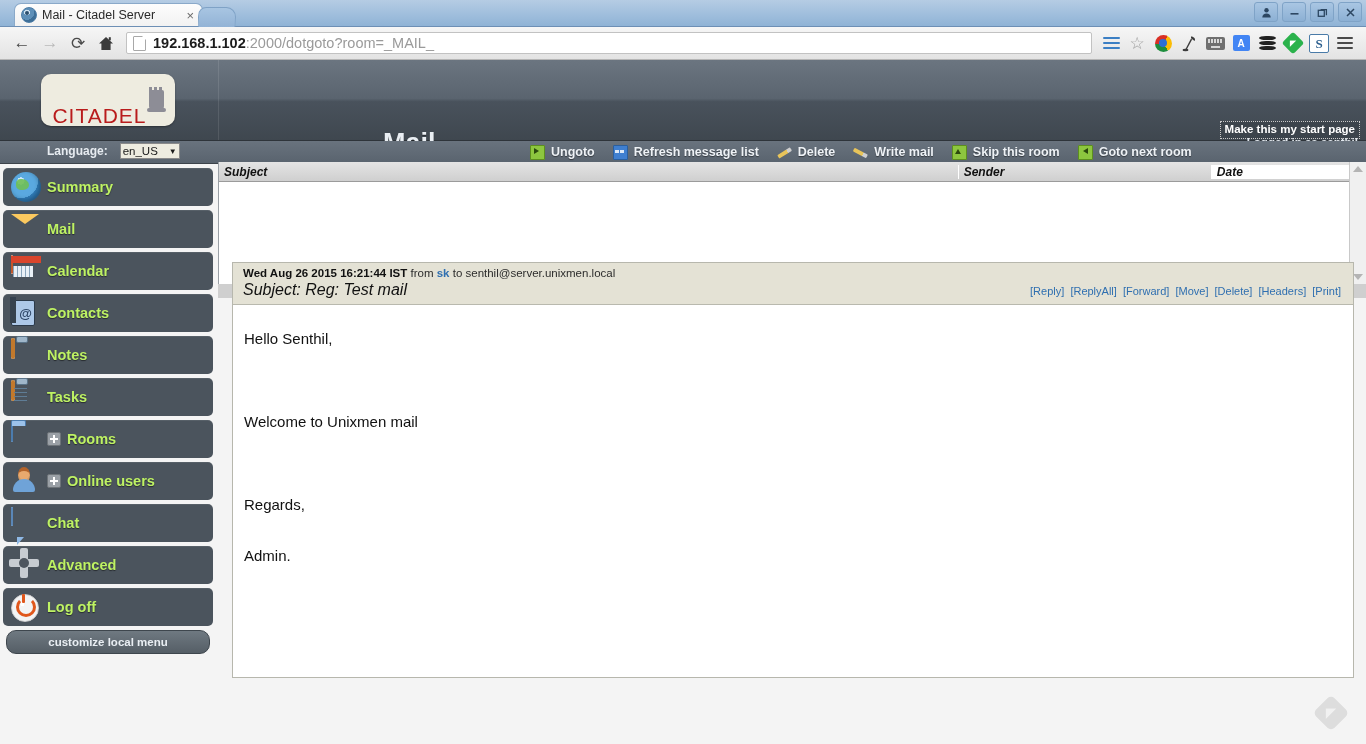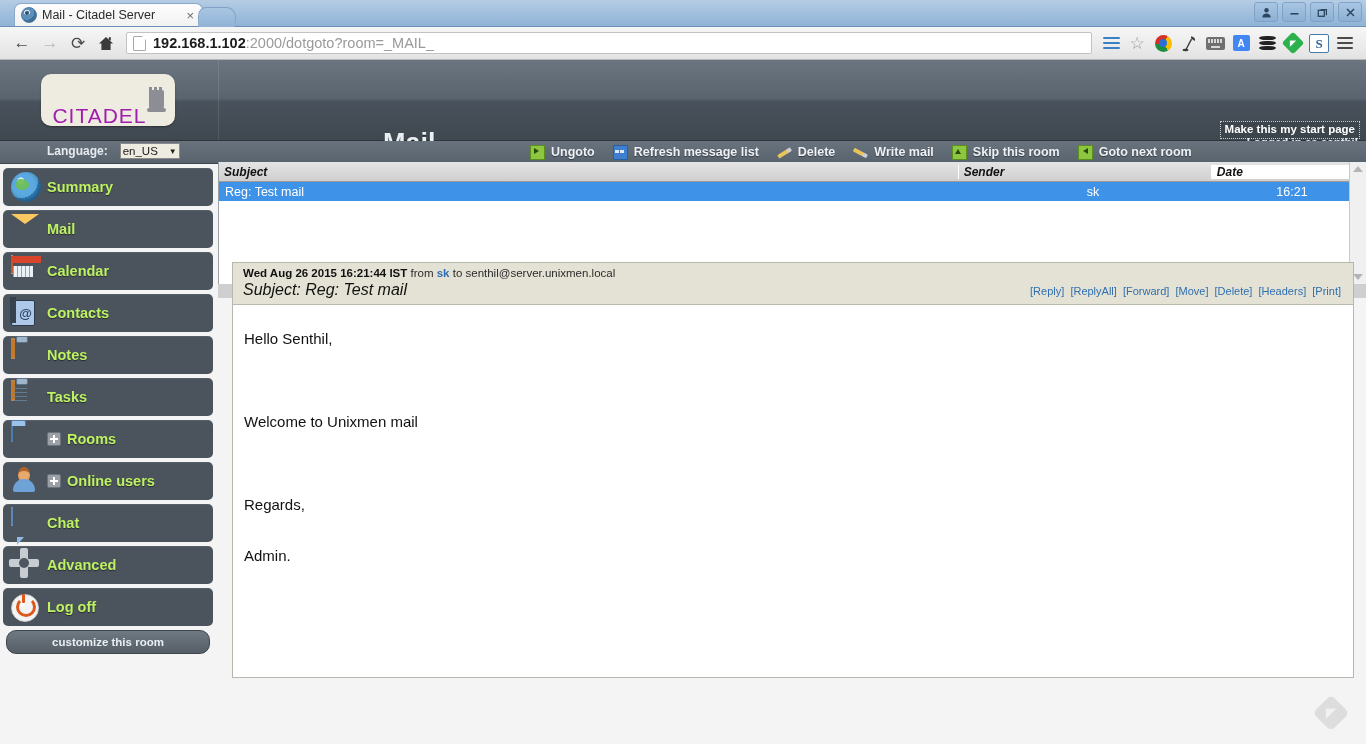--- a/index.html
+++ b/index.html
@@ -77,21 +77,21 @@
   .g-menu i{position:absolute;left:0;width:16px;height:2.5px;background:#4a4a4a;border-radius:1px;}
   .g-menu i:nth-child(1){top:0;} .g-menu i:nth-child(2){top:5px;} .g-menu i:nth-child(3){top:10px;}
 
   
   .page{position:absolute;left:0;top:60px;width:1366px;height:684px;background:#f4f4f4;}
   .banner{height:80px;background:linear-gradient(to bottom,#6b7580 0%,#5a646f 48%,#49525c 52%,#3f474f 100%);
           position:relative;border-bottom:1px solid #2e343a;}
   .logo{position:absolute;left:41px;top:14px;width:134px;height:52px;background:#eeece0;
         border-radius:10px;display:flex;align-items:center;justify-content:center;
         box-shadow:0 1px 2px rgba(0,0,0,.35);}
-  .logo-text{font-size:21px;letter-spacing:1px;color:#a21caf;font-family:"Liberation Sans",sans-serif;margin-top:32px;}
+  .logo-text{font-size:21px;letter-spacing:1px;color:#b91c1c;font-family:"Liberation Sans",sans-serif;margin-top:32px;}
   .logo-rook{width:15px;height:20px;margin-left:2px;position:relative;background:#8d8d96;
         border-radius:2px 2px 4px 4px;}
   .logo-rook:before{content:"";position:absolute;top:-3px;left:0;width:15px;height:6px;
         background:repeating-linear-gradient(to right,#8d8d96 0 3px,transparent 3px 5px);}
   .logo-rook:after{content:"";position:absolute;bottom:-2px;left:-2px;width:19px;height:4px;
         background:#8d8d96;border-radius:2px;}
   .banner-sep{position:absolute;left:218px;top:0;width:1px;height:80px;background:rgba(255,255,255,.10);}
   .env{width:40px;height:27px;background:#f0a519;border-radius:2px;position:relative;
        box-shadow:inset 0 0 0 1px #d98f10;}
   .env:after{content:"";position:absolute;left:0;top:0;width:0;height:0;
@@ -493,36 +493,31 @@
         <div class="navitem">
           <span class="navico"><span class="i-gear"><span class="i-gear-hub"></span></span></span>
           <span class="navlabel">Advanced</span>
         </div>
         <div class="navitem">
           <span class="navico">
               <span class="i-power"></span>
             </span>
           <span class="navlabel">Log off</span>
         </div>
-        <div class="customize">customize this room</div>
+        <div class="customize">customize local menu</div>
       </div>
 
       <div class="msglist">
         <div class="listhead">
           <div class="lh subject">Subject</div>
           <div class="lh sender">Sender</div>
           <div class="lh date">
             <span>Date</span>
             <span class="sortarrow"></span>
           </div>
-        </div>
-        <div class="msgrow">
-          <div class="c1">Reg: Test mail</div>
-          <div class="c2">sk</div>
-          <div class="c3">16:21</div>
         </div>
         <div class="listscroll">
           <div class="sbtn">
               <span class="tri-u"></span>
             </div>
           <div class="sbtn bot">
               <span class="tri-d"></span>
             </div>
         </div>
       </div>

